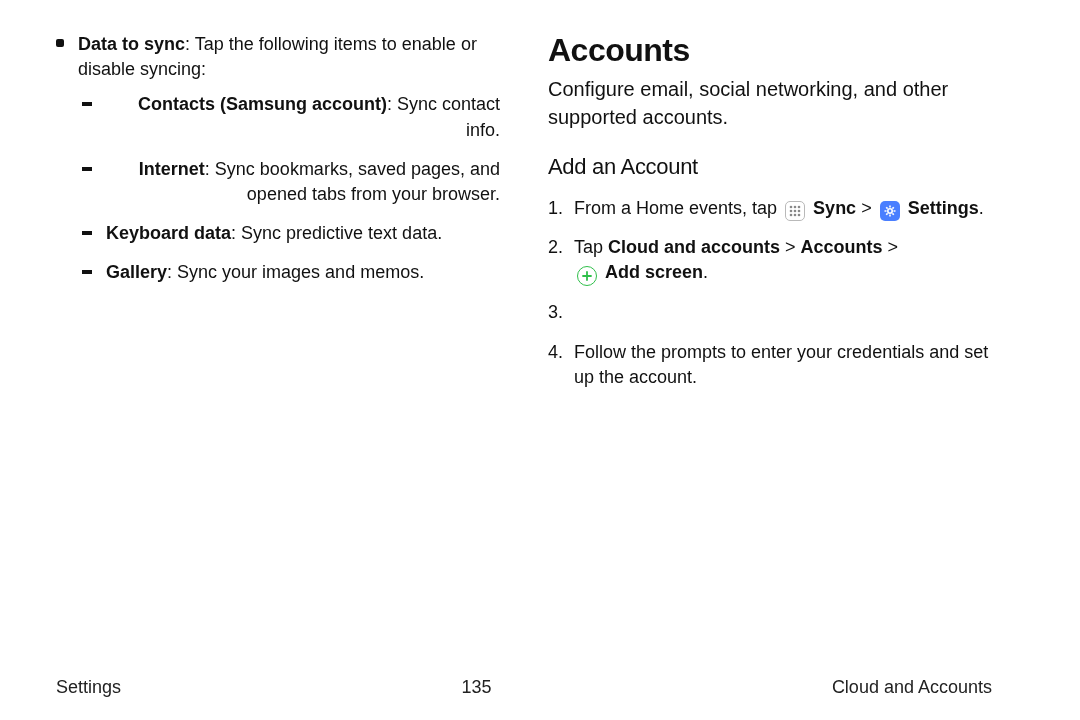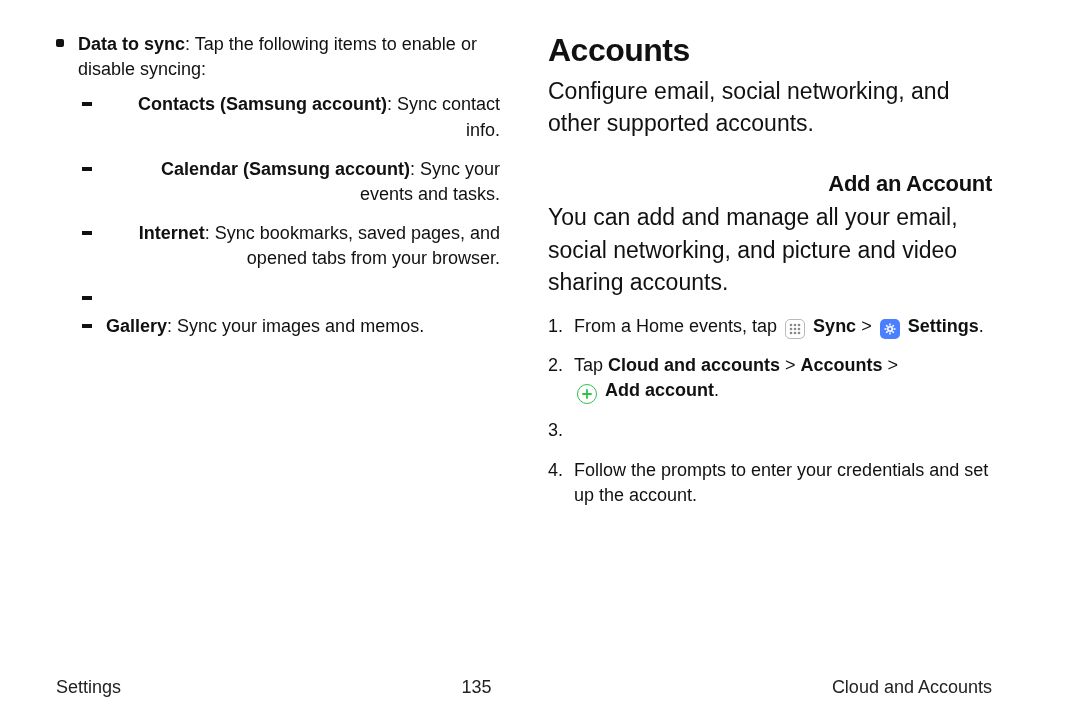--- a/index.html
+++ b/index.html
@@ -7,22 +7,22 @@
   .page { width:1048px; height:720px; position:relative; padding:32px 56px 36px 56px; }
   .cols { display:flex; gap:48px; }
   .col { flex:1; min-width:0; }
   .bullet-row { display:flex; align-items:flex-start; margin-bottom:6px; }
   .bul { width:8px; height:8px; background:#111; border-radius:2px; margin-top:7px; margin-right:14px; flex:none; }
   .bul.sub { width:10px; height:4px; margin-top:10px; border-radius:0; }
   .txt { font-size:18px; line-height:1.4; }
   .sublist { margin-left:26px; margin-top:10px; }
   .sublist .bullet-row { margin-bottom:14px;text-align:right; }
   h1 { font-size:32px; font-weight:700; margin:0 0 6px 0; letter-spacing:-0.5px; }
-  h2 { font-size:22px; font-weight:700; margin:32px 0 4px 0; letter-spacing:-0.3px;text-align:right; }
-  .para { font-size:23px; line-height:1.4; margin-bottom:8px; }
+  h2 { font-size:22px; font-weight:400; margin:23px 0 4px 0; letter-spacing:-0.3px; }
+  .para { font-size:20px; line-height:1.4; margin-bottom:8px; }
   .numlist { margin-top:16px; }
   .num-row { display:flex; align-items:flex-start; margin-bottom:14px; font-size:18px; line-height:1.4; }
   .num { width:26px; flex:none; }
   .inline-icon { display:inline-flex; width:20px; height:20px; vertical-align:-4px; margin:0 3px; align-items:center; justify-content:center; }
   .apps-icon { border:1px solid #b9b9b9; border-radius:5px; position:relative; }
   .apps-icon svg { width:14px; height:14px; }
   .settings-icon { background:#4a7fff; border-radius:5px; color:#fff; }
   .settings-icon svg { width:14px; height:14px; }
   .add-icon { border:1.5px solid #2fbf4a; border-radius:50%; color:#2fbf4a; }
   .add-icon svg { width:12px; height:12px; }
@@ -42,42 +42,38 @@
           <b>Data to sync</b><span>: Tap the following items to enable or disable syncing:</span>
         </div>
       </div>
       <div class="sublist" id="sublist">
           <div class="bullet-row">
             <div class="bul sub"></div>
             <div class="txt"><b>Contacts (Samsung account)</b><span>: Sync contact info.</span></div>
           </div>
           <div class="bullet-row">
             <div class="bul sub"></div>
-            <div class="txt"><b>Calendar (Samsung account)</b><span>: Sync your events and tasks.</span></div>
-          </div>
-          <div class="bullet-row">
-            <div class="bul sub"></div>
             <div class="txt"><b>Internet</b><span>: Sync bookmarks, saved pages, and opened tabs from your browser.</span></div>
           </div>
           <div class="bullet-row">
             <div class="bul sub"></div>
+            <div class="txt"><b>Keyboard data</b><span>: Sync predictive text data.</span></div>
           </div>
           <div class="bullet-row">
             <div class="bul sub"></div>
             <div class="txt"><b>Gallery</b><span>: Sync your images and memos.</span></div>
           </div>
         </div>
     </div>
 
     <div class="col">
       <h1>Accounts</h1>
       <div class="para">Configure email, social networking, and other supported accounts.</div>
 
       <h2>Add an Account</h2>
-      <div class="para">You can add and manage all your email, social networking, and picture and video sharing accounts.</div>
 
       <div class="numlist">
         <div class="num-row">
           <div class="num">1.</div>
           <div>
             <span>From a Home events, tap </span>
             <span class="inline-icon apps-icon">
               <svg viewBox="0 0 14 14">
                   <g fill="#888">
                     <circle cx="3" cy="3" r="1.3"></circle>
@@ -108,21 +104,21 @@
 
         <div class="num-row">
           <div class="num">2.</div>
           <div>
             <span>Tap </span><b>Cloud and accounts</b><span> &gt; </span><b>Accounts</b><span> &gt; </span><br>
             <span class="inline-icon add-icon">
               <svg viewBox="0 0 12 12">
                   <path d="M6 2v8M2 6h8" stroke="#2fbf4a" stroke-width="1.8" stroke-linecap="round"></path>
                 </svg>
             </span>
-            <b>Add account</b><span>.</span>
+            <b>Add screen</b><span>.</span>
           </div>
         </div>
 
         <div class="num-row">
           <div class="num">3.</div>
         </div>
 
         <div class="num-row">
           <div class="num">4.</div>
           <div>Follow the prompts to enter your credentials and set up the account.</div>

